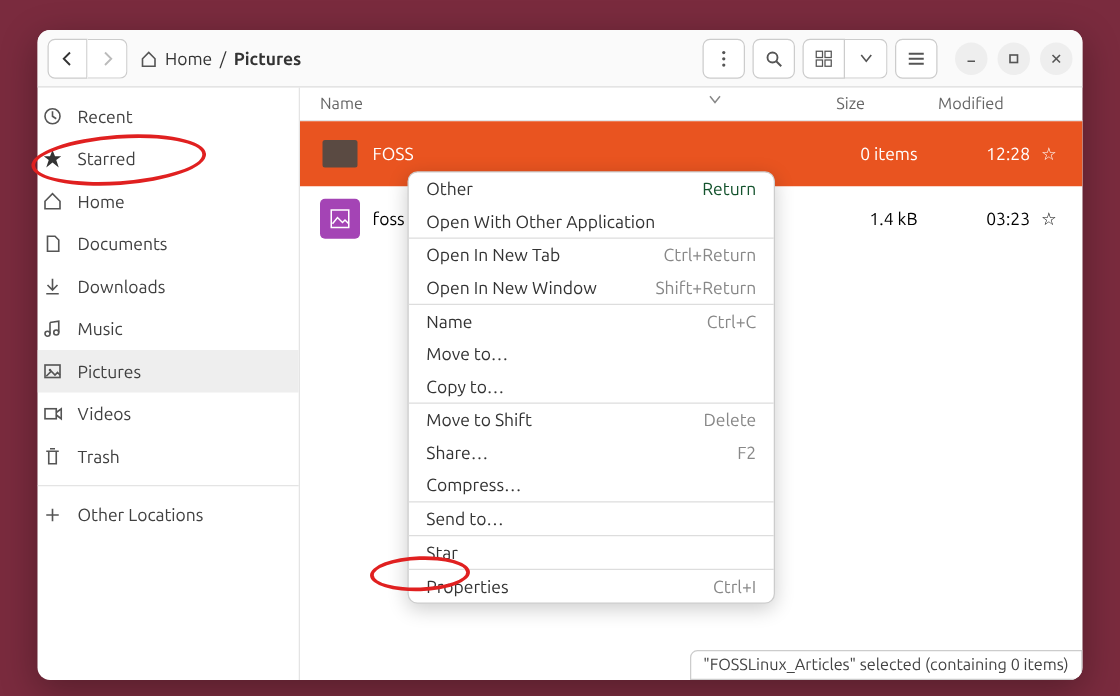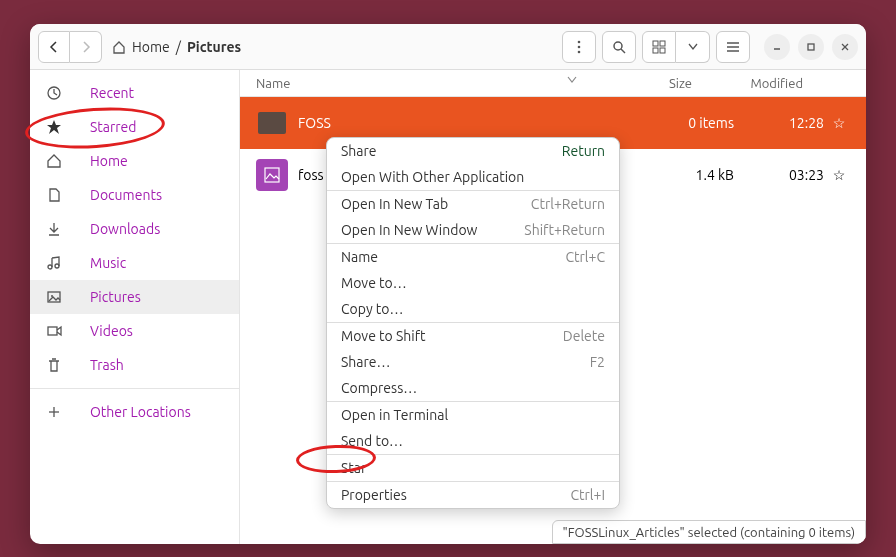--- a/index.html
+++ b/index.html
@@ -13,21 +13,21 @@
     .crumbs .cur { font-weight: bold; }
     .tb-spacer { flex:1; }
     .tbbtn { width: 34px; height: 32px; border: 1px solid #ccc; border-radius: 6px; background:#fff; display:flex; align-items:center; justify-content:center; margin-left:6px; }
     .pill { display:flex; margin-left:6px; }
     .pill .l { border-radius:6px 0 0 6px; margin:0;}
     .pill .r { border-radius:0 6px 6px 0; border-left:none; margin:0;}
     .winbtns { display:flex; gap:8px; margin-left:14px; }
     .circ { width:26px; height:26px; border-radius:50%; background:#eee; display:flex; align-items:center; justify-content:center; }
     .body { flex:1; display:flex; position:relative; }
     .sidebar { width: 210px; border-right:1px solid #e4e4e4; padding:6px 0; }
-    .sb-item { display:flex; align-items:center; gap:28px; padding:9px 16px; font-size:14px; color:#a21caf; }
+    .sb-item { display:flex; align-items:center; gap:12px; padding:9px 4px; font-size:14px; color:#404040; }
     .sb-item.active { background:#eee; }
     .sb-sep { height:1px; background:#e4e4e4; margin:6px 0; }
     .main { flex:1; display:flex; flex-direction:column; position:relative; }
     .cols { display:flex; padding:6px 12px 6px 16px; font-size:13px; color:#666; border-bottom:1px solid #e4e4e4;gap:21px; }
     .c-name { flex:1; }
     .c-size { width:90px; text-align:right; }
     .c-mod { width:90px; text-align:right; }
     .c-star { width:30px; }
     .row { display:flex; align-items:center; padding:8px 12px 8px 14px; font-size:14px; }
     .row.sel { background:#e95420; color:#fff; }
@@ -257,21 +257,21 @@
         <div class="r-mod">03:23</div>
         <div class="r-star">☆</div>
       </div>
 
       <div class="status">"FOSSLinux_Articles" selected  (containing 0 items)</div>
     </div>
   </div>
 
   <div class="ctx">
     <div class="ctx-item">
-        <span>Share</span>
+        <span>Other</span>
         <span style="color:#14532d">Return</span>
       </div>
     <div class="ctx-item">
         <span>Open With Other Application</span>
       </div>
     <div class="ctx-sep"></div>
     <div class="ctx-item">
         <span>Open In New Tab</span>
         <span style="color:#888">Ctrl+Return</span>
       </div>
@@ -297,23 +297,20 @@
       </div>
     <div class="ctx-item">
         <span>Share…</span>
         <span style="color:#888">F2</span>
       </div>
     <div class="ctx-item">
         <span>Compress…</span>
       </div>
     <div class="ctx-sep"></div>
     <div class="ctx-item">
-        <span>Open in Terminal</span>
-      </div>
-    <div class="ctx-item">
         <span>Send to…</span>
       </div>
     <div class="ctx-sep"></div>
     <div class="ctx-item">
         <span>Star</span>
       </div>
     <div class="ctx-sep"></div>
     <div class="ctx-item">
         <span>Properties</span>
         <span style="color:#888">Ctrl+I</span>

